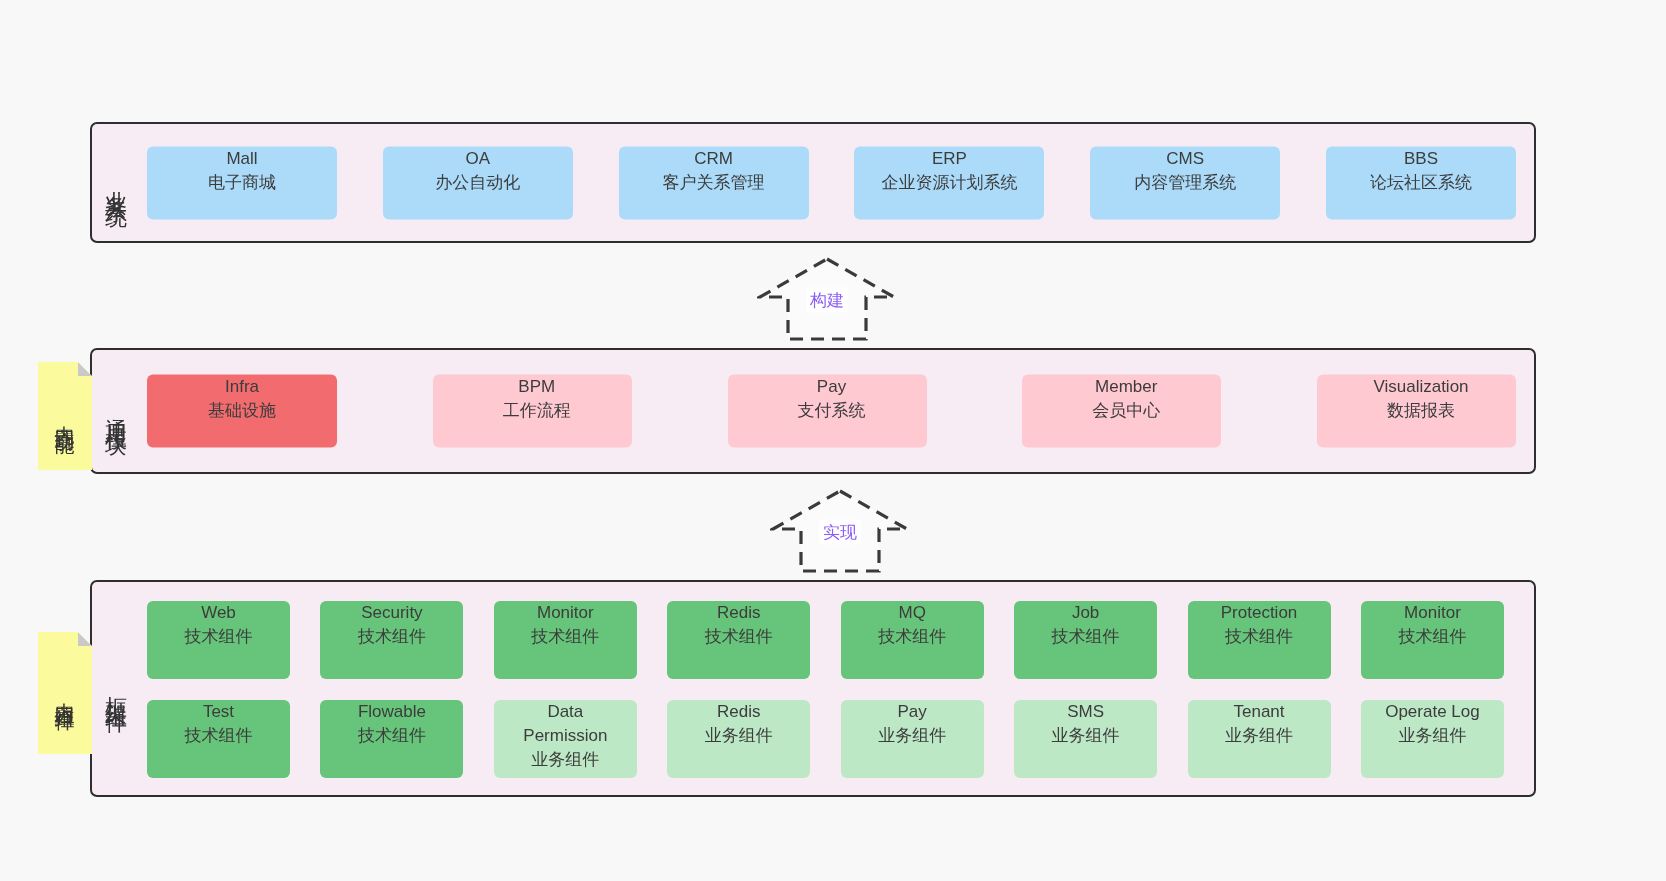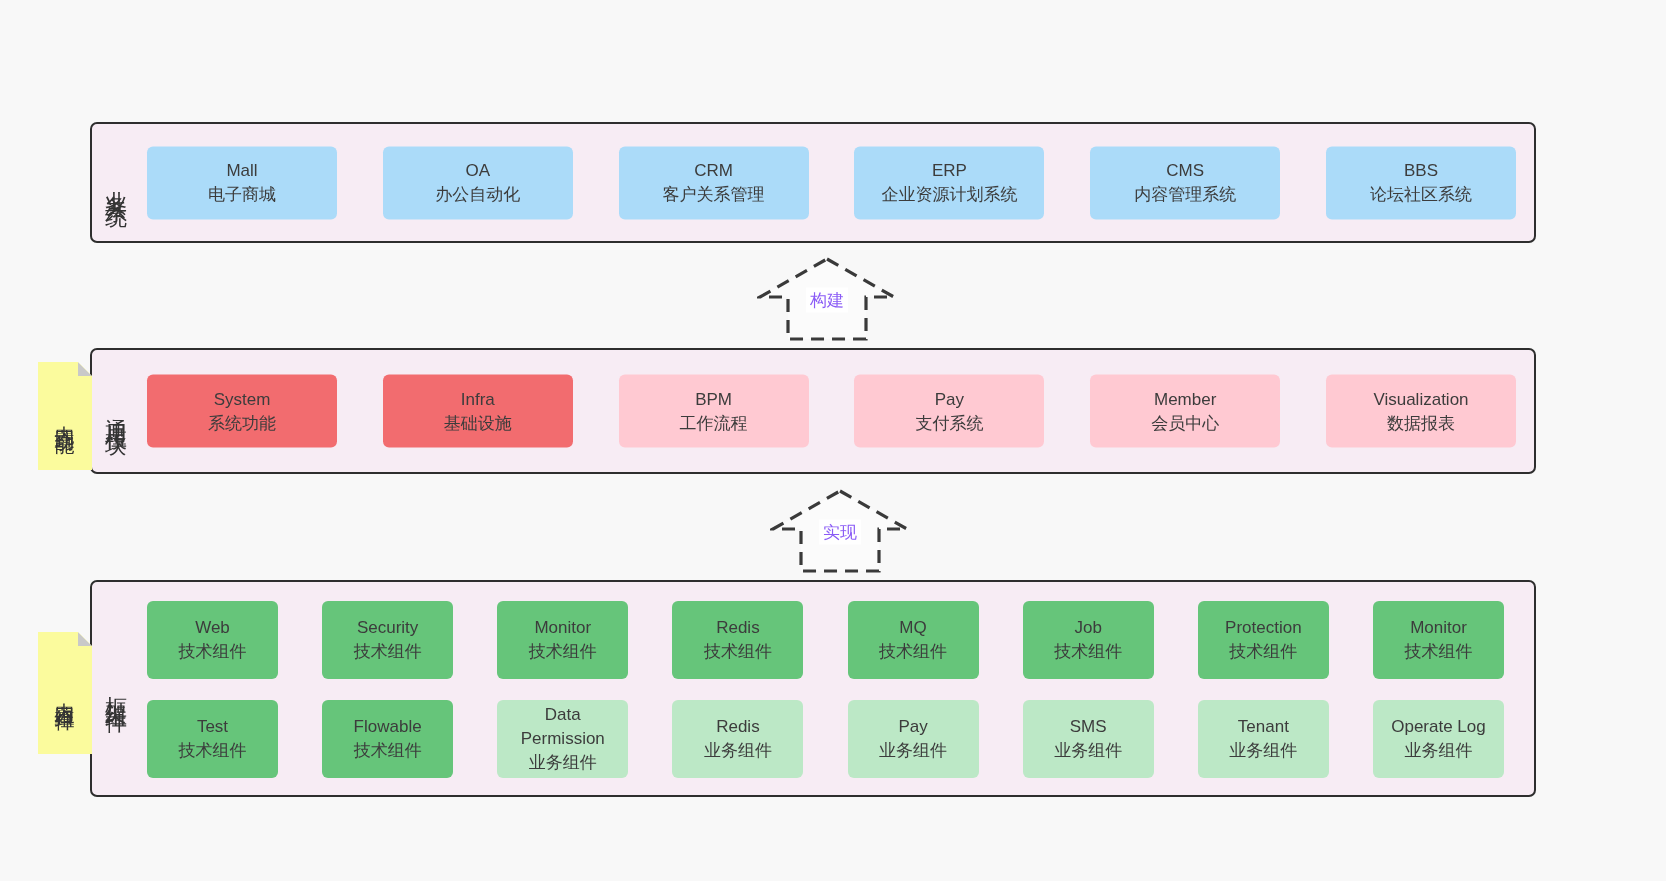--- a/index.html
+++ b/index.html
@@ -10,29 +10,29 @@
   .sec2{left:90px;top:348px;width:1442px;height:122px;}
   .sec3{left:90px;top:580px;width:1442px;height:213px;}
 
   .vlabel{position:absolute;left:13px;top:50%;transform:translateY(-50%);
     writing-mode:vertical-lr;text-orientation:upright;font-size:22px;color:#333;
     letter-spacing:5px;line-height:1;white-space:nowrap;}
 
   .row{position:absolute;left:55px;right:18px;top:50%;transform:translateY(-50%);
     display:flex;justify-content:space-between;align-items:center;}
 
-  .box{border-radius:6px;display:flex;flex-direction:column;justify-content:center;
+  .box{border-radius:6px;display:flex;flex-direction:column;
     align-items:center;text-align:center;color:#3c3c3c;font-size:17px;line-height:24px;}
   .box-big{width:190px;height:73px;}
-  .box-sm{width:131px;height:78px;padding:0;}
+  .box-sm{width:143px;height:78px;padding:0;}
   .box-sm .bt{max-width:120px;}
 
   .b-blue{background:#abdbf9;}
   .b-red{background:#f26c6f;}
-  .b-pink{background:#ffc9d2;}
+  .b-pink{background:#ffc9d2;padding-left:9px;}
   .b-green{background:#66c57a;}
   .b-lgreen{background:#bce8c6;}
 
   .rows-wrap{position:absolute;left:55px;right:30px;top:19px;bottom:17px;
     display:flex;flex-direction:column;justify-content:space-between;}
   .row-s{display:flex;justify-content:space-between;}
 
   .arrow{position:absolute;width:140px;height:86px;z-index:2;}
   .arrow svg{display:block;}
   .arrow .alabel{position:absolute;left:50%;top:44px;transform:translate(-50%,-50%);
@@ -93,24 +93,20 @@
   </div>
 
   <div class="note note1">
     <span class="ntext">内置功能</span>
   </div>
 
   <div class="container sec2">
     <div class="vlabel">通用模块</div>
     <div class="row">
       <div class="box box-big b-red">
-        <div class="bt">System</div>
-        <div class="bs">系统功能</div>
-      </div>
-      <div class="box box-big b-red">
         <div class="bt">Infra</div>
         <div class="bs">基础设施</div>
       </div>
       <div class="box box-big b-pink">
         <div class="bt">BPM</div>
         <div class="bs">工作流程</div>
       </div>
       <div class="box box-big b-pink">
         <div class="bt">Pay</div>
         <div class="bs">支付系统</div>

